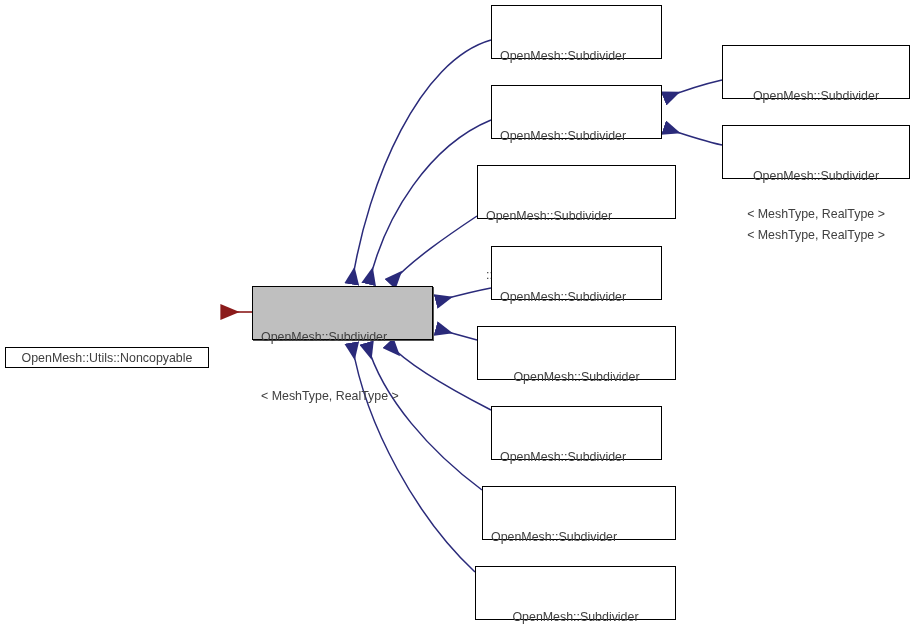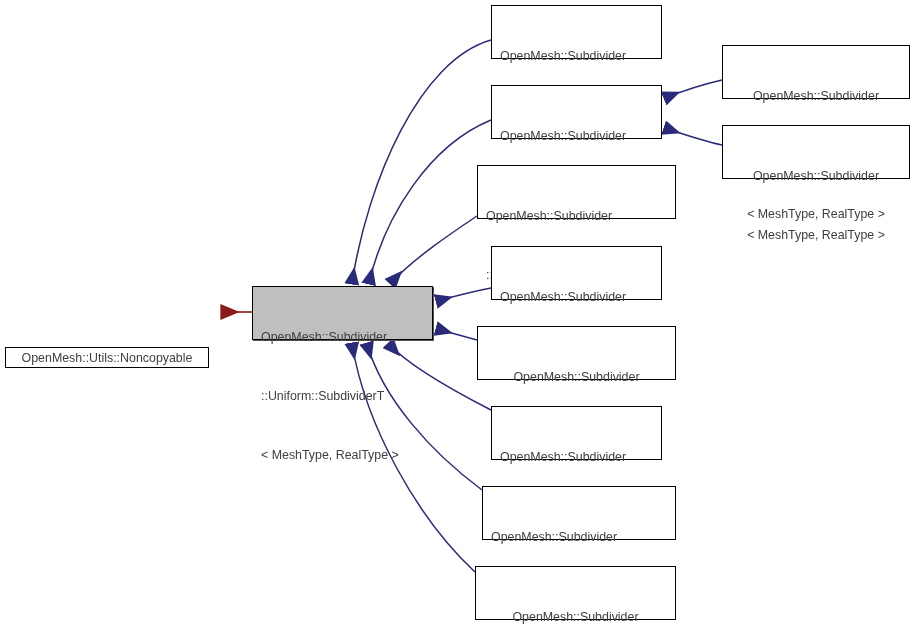--- a/index.html
+++ b/index.html
@@ -90,21 +90,20 @@
       <path d="M722,145 C700,140 680,133 665,128" stroke="#2a2a7a" stroke-width="1.5" fill="none" marker-end="url(#arrow-blue)"></path>
     </g>
   </svg>
 
   <div class="node plain" style="left:5px;top:299px;width:204px;height:21px;margin-top:48px;">
     <span class="ln">OpenMesh::Utils::Noncopyable</span>
   </div>
 
   <div class="node root left-align" style="left:252px;top:286px;width:181px;height:54px;">
     <span class="ln">OpenMesh::Subdivider</span>
-    <span class="ln">::Uniform::SubdividerT</span>
     <span class="ln">&lt; MeshType, RealType &gt;</span>
   </div>
 
   <div class="node left-align" style="left:491px;top:5px;width:171px;height:54px;">
     <span class="ln">OpenMesh::Subdivider</span>
     <span class="ln">::Uniform::CatmullClarkT</span>
     <span class="ln">&lt; MeshType, RealType &gt;</span>
   </div>
 
   <div class="node left-align" style="left:491px;top:85px;width:171px;height:54px;">

